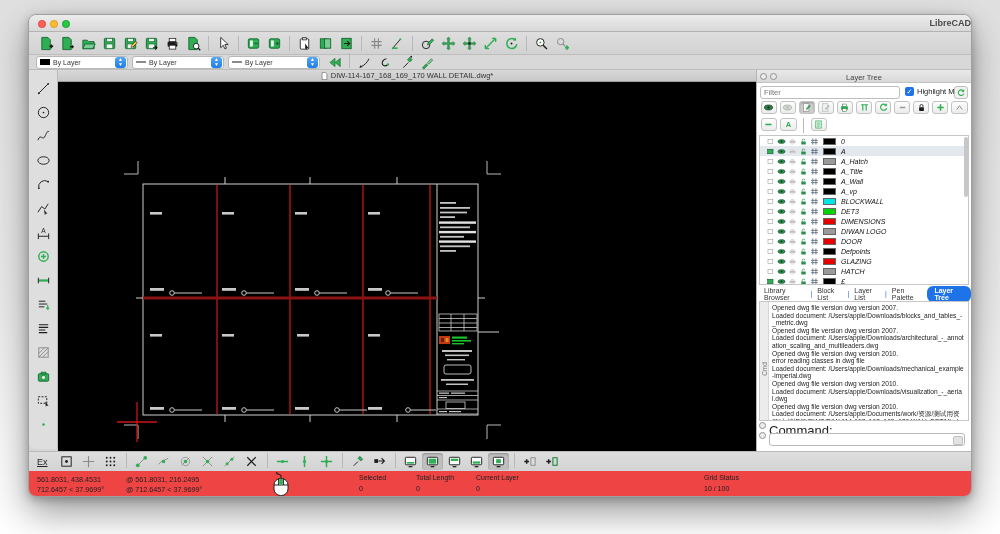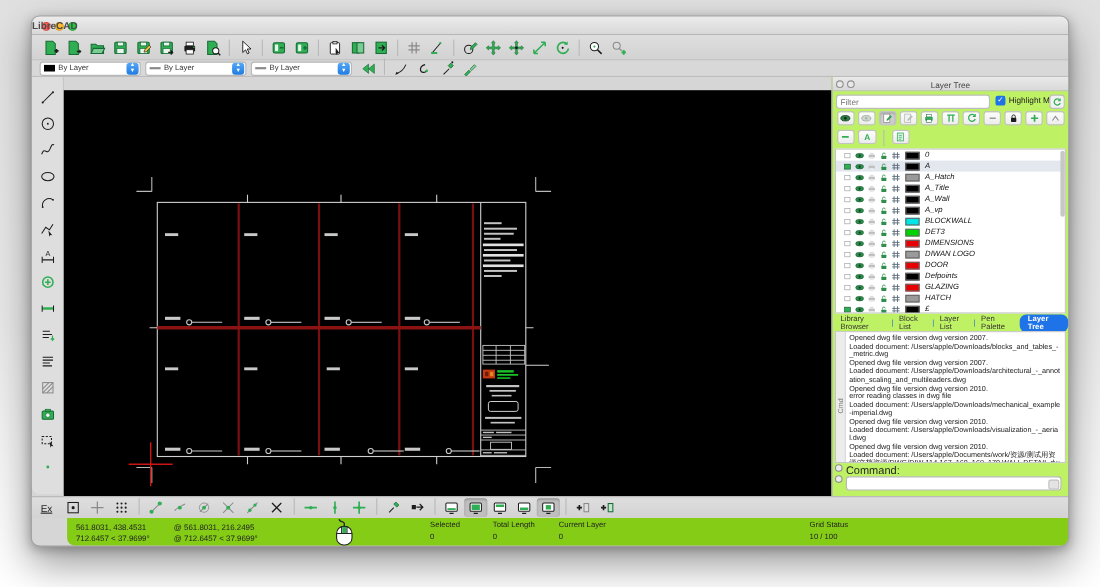--- a/index.html
+++ b/index.html
@@ -8,21 +8,21 @@
   *{box-sizing:border-box;-webkit-font-smoothing:antialiased;}
   .window{position:absolute;left:28px;top:14px;width:944px;height:483px;background:#d6d6d6;
     border:1px solid #9f9f9f;border-radius:8px;box-shadow:0 16px 36px rgba(0,0,0,.38),0 3px 10px rgba(0,0,0,.25);}
   
   .titlebar{position:absolute;left:0;top:0;right:0;height:17px;border-radius:7px 7px 0 0;
     background:linear-gradient(#ececec,#d8d8d8);border-bottom:1px solid #b3b3b3;}
   .tl{position:absolute;top:5px;width:7.5px;height:7.5px;border-radius:50%;}
   .tl.r{left:9px;background:#ff5f57;border:.5px solid #d94942;}
   .tl.y{left:21px;background:#febc2e;border:.5px solid #d9a022;}
   .tl.g{left:33px;background:#28c840;border:.5px solid #1da32f;}
-  .wtitle{position:absolute;left:0;right:0;top:3px;text-align:left;font-size:9px;font-weight:bold;color:#4a4a4a;}
+  .wtitle{position:absolute;left:0;right:0;top:3px;text-align:right;font-size:9px;font-weight:bold;color:#4a4a4a;}
   
   .tb1{position:absolute;left:0;top:17px;right:0;height:23px;background:linear-gradient(#dedede,#d2d2d2);
     border-bottom:1px solid #bdbdbd;display:flex;align-items:center;padding-left:7px;}
   .tb2{position:absolute;left:0;top:40px;right:0;height:15px;background:#d8d8d8;border-bottom:1px solid #bdbdbd;
     display:flex;align-items:center;padding-left:7px;gap:4px;}
   .tbtn{width:20px;height:19px;display:inline-flex;align-items:center;justify-content:center;margin:0 .5px;border-radius:3px;}
   .tbtn svg{width:15px;height:15px;}
   .tbtn.pressed{background:#bfbfbf;box-shadow:inset 0 1px 2px rgba(0,0,0,.25);}
   .tsep{width:1px;height:15px;background:#b8b8b8;margin:0 4px;display:inline-block;}
   .combo{width:92px;height:13px;background:#fff;border:1px solid #b8b8b8;border-radius:3px;display:flex;align-items:center;
@@ -34,21 +34,21 @@
   
   .toolcol{position:absolute;left:0;top:55px;width:29px;bottom:47px;background:#dedede;border-right:1px solid #bcbcbc;
     display:flex;flex-direction:column;align-items:center;padding-top:6px;border-radius:0 0 0 7px;}
   .toolcol .tbtn{width:24px;height:24px;margin:0;}
   
   .tabbar{position:absolute;left:29px;top:55px;width:698px;height:12px;background:linear-gradient(#d8d8d8,#c8c8c8);
     border-bottom:1px solid #9e9e9e;display:flex;align-items:center;justify-content:center;gap:3px;font-size:7.5px;color:#333;}
   .tabbar svg{width:7px;height:8px;}
   .canvas{position:absolute;left:29px;top:67px;width:698px;height:369px;background:#000;overflow:hidden;}
   
-  .dock{position:absolute;left:727px;top:55px;width:215px;height:381px;background:#bef264;border-left:1px solid #b5b5b5;font-size:7.5px;}
+  .dock{position:absolute;left:727px;top:55px;width:215px;height:381px;background:#ffffff;border-left:1px solid #b5b5b5;font-size:7.5px;}
   .dhead{position:absolute;left:0;top:0;right:0;height:13px;background:linear-gradient(#e9e9e9,#d9d9d9);border-bottom:1px solid #c2c2c2;}
   .dhead .c{position:absolute;top:3px;width:7px;height:7px;border-radius:50%;border:1px solid #8f8f8f;background:#e9e9e9;}
   .dtitle{position:absolute;left:0;right:0;top:2.5px;text-align:center;font-size:7.5px;color:#444;}
   .dfilter{position:absolute;left:3px;top:16px;width:140px;height:13px;background:#fff;border:1px solid #bdbdbd;border-radius:3px;
     font-size:7.5px;color:#999;padding:0 3px;font-family:"Liberation Sans",sans-serif;}
   .hl{position:absolute;left:148px;top:17px;display:flex;align-items:center;gap:3px;font-size:7.5px;color:#222;}
   .cbx{width:9px;height:9px;border-radius:2px;background:#1e73e8;color:#fff;font-size:7px;line-height:9px;text-align:center;}
   .refbtn{position:absolute;right:3px;top:16px;width:14px;height:13px;border:1px solid #bdbdbd;border-radius:3px;
     background:#f2f2f2;display:flex;align-items:center;justify-content:center;}
   .refbtn svg{width:10px;height:10px;}
@@ -66,31 +66,31 @@
   .lscroll{position:absolute;right:3px;top:67px;width:4px;height:60px;background:#c7c7c7;border-radius:2px;}
   .dtabs{position:absolute;left:0;right:0;top:217px;height:13px;display:flex;align-items:center;gap:2px;padding-left:4px;font-size:7px;color:#333;}
   .dtab{padding:1px 3px;}
   .dtab.active{background:#1e73e8;color:#fff;border-radius:6px;padding:1px 7px;font-weight:bold;}
   .dsep{color:#2a6fd8;}
   .dlog{position:absolute;left:2px;right:2px;top:231px;height:120px;background:#fff;border:1px solid #c6c6c6;display:flex;}
   .gutter{width:9px;background:#ececec;border-right:1px solid #d7d7d7;position:relative;}
   .gutter span{position:absolute;top:50%;left:1px;transform:rotate(-90deg) translateX(-50%);transform-origin:4px 4px;
     font-size:6.5px;color:#777;white-space:nowrap;}
   .loglines{flex:1;padding:2px 3px;font-size:6.6px;line-height:7.6px;color:#222;overflow:hidden;word-break:break-all;}
-  .dcmdlabel{position:absolute;left:12px;top:353px;font-size:10px;color:#222;}
+  .dcmdlabel{position:absolute;left:12px;top:353px;font-size:13px;color:#222;}
   .dcmdrow{position:absolute;left:12px;right:6px;top:363px;height:13px;background:#fff;border:1px solid #b9b9b9;border-radius:3px;}
   .dcmdrow input{position:absolute;left:2px;top:1px;right:14px;height:9px;border:0;outline:0;font-size:7px;}
   .dcmdbtn{position:absolute;right:1px;top:1.5px;width:10px;height:9px;background:#e3e3e3;border:1px solid #c0c0c0;border-radius:2px;}
   .dcirc{position:absolute;width:7px;height:7px;border-radius:50%;border:1px solid #8f8f8f;background:#ededed;left:2px;}
   
   .btoolbar{position:absolute;left:0;right:0;top:436px;height:20px;background:linear-gradient(#dedede,#d3d3d3);
     border-top:1px solid #b9b9b9;display:flex;align-items:center;padding-left:8px;}
   .btoolbar .exl{font-size:9px;color:#222;margin-right:8px;text-decoration:underline;}
   .btoolbar .tbtn{width:21px;height:17px;}
-  .statusbar{position:absolute;left:0;right:0;top:456px;bottom:0;background:#84cc16;border-radius:0 0 7px 7px;font-size:7px;color:#222;margin-left:32px;}
+  .statusbar{position:absolute;left:0;right:0;top:456px;bottom:0;background:#ef4444;border-radius:0 0 7px 7px;font-size:7px;color:#222;}
   .coords{position:absolute;top:4px;line-height:10px;font-size:7.2px;}
   .sfield{position:absolute;top:3px;}
   .sfield .lab{font-size:7px;color:#222;}
   .sfield .val{font-size:7px;color:#222;margin-top:4px;}
   .mouse{position:absolute;left:238px;top:0px;}
 </style>
 </head>
 <body>
 
 <div class="window">
@@ -398,20 +398,26 @@
           <path d="M9.8 9l3.6 4.6-2-.4-.9 1.8z" fill="#1c1c1c"></path>
         </svg>
       </span>
       <span class="tbtn">
         <svg viewBox="0 0 16 16">
           <circle cx="8" cy="8" r="1.4" fill="#2fae53"></circle>
         </svg>
       </span>
     </div>
 
+  <div class="tabbar">
+    <svg viewBox="0 0 8 10">
+        <path d="M1 .5h4l2 2v7H1z" fill="#fff" stroke="#555" stroke-width=".7"></path>
+      </svg>
+    <span>DIW-114-167_168_169_170 WALL DETAIL.dwg*</span>
+  </div>
 
   <div class="canvas">
     <svg viewBox="0 0 697 369" width="697" height="369">
 
       <g stroke="#b9b9b9" stroke-width="1">
         <path d="M66 92h14M80 79v13" fill="none"></path>
         <path d="M429 92h14M429 79v13" fill="none"></path>
         <path d="M66 343h14M80 343v14" fill="none"></path>
         <path d="M429 343h14M429 343v14" fill="none"></path>
       </g>

